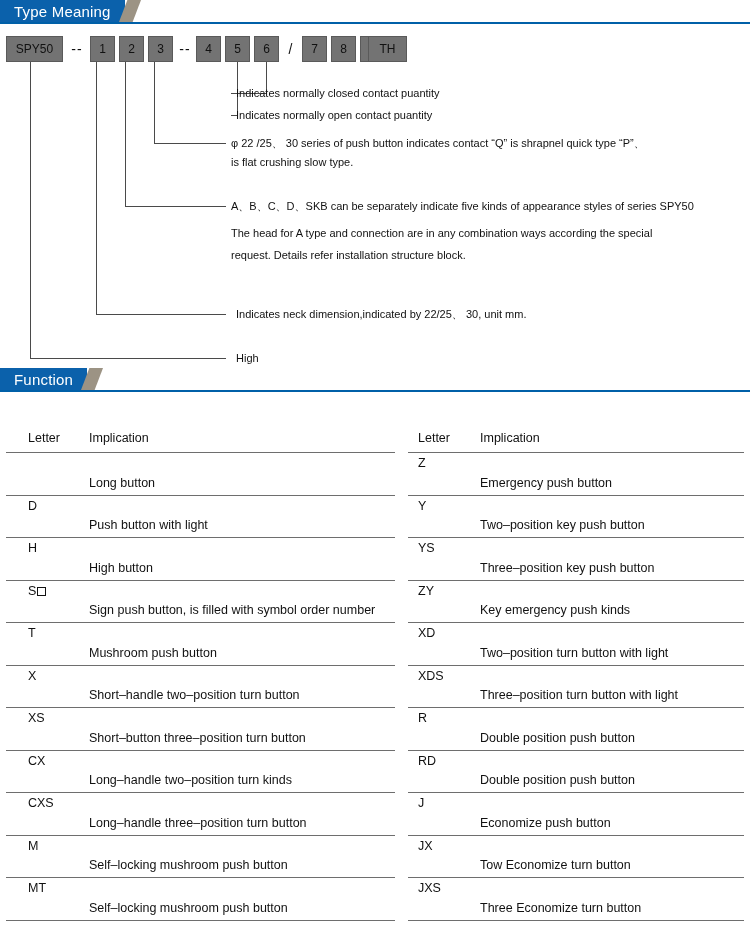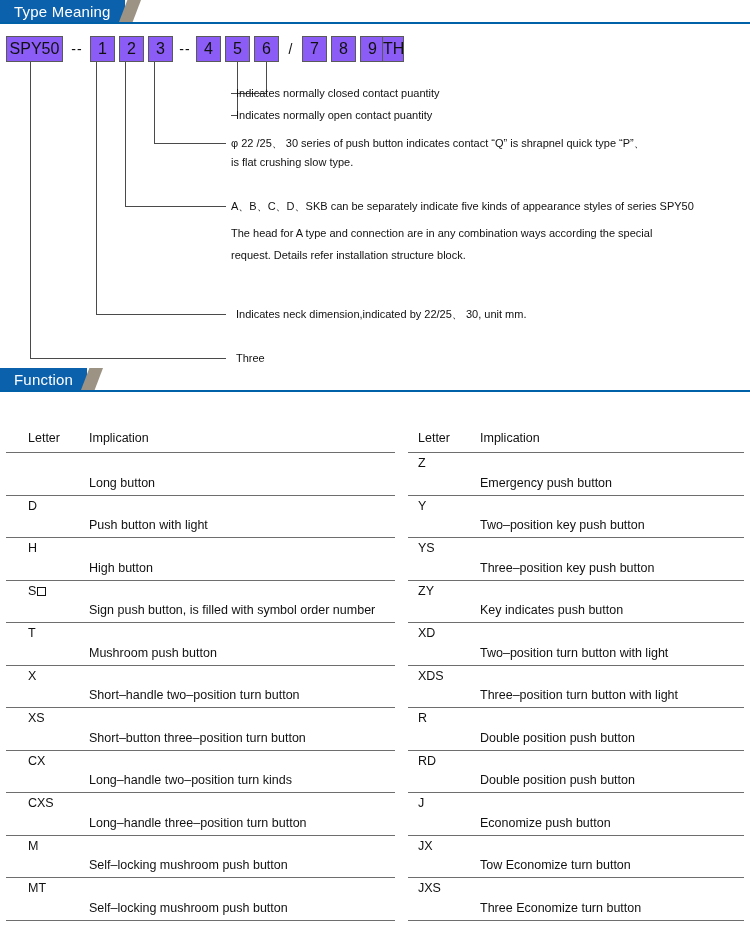--- a/index.html
+++ b/index.html
@@ -64,25 +64,25 @@
     left: 6px;
     top: 36px;
     height: 26px;
   }
   .code-box {
     position: absolute;
     top: 0;
     height: 26px;
     border: 1px solid #5a5a5a;
     box-sizing: border-box;
-    font-size: 16px;
+    font-size: 12px;
     line-height: 24px;
     text-align: center;
     color: #111;
-    background: #8b5cf6;
+    background: #737373;
     white-space: nowrap;
   }
   .code-sep {
     position: absolute;
     top: 0;
     height: 26px;
     line-height: 26px;
     font-size: 14px;
     text-align: center;
     color: #111;
@@ -173,21 +173,21 @@
     <div class="code-box" style="left: 113px; width: 25px;">2</div>
     <div class="code-box" style="left: 142px; width: 25px;">3</div>
     <div class="code-sep" style="left: 168px; width: 22px;">--</div>
     <div class="code-box" style="left: 190px; width: 25px;">4</div>
     <div class="code-box" style="left: 219px; width: 25px;">5</div>
     <div class="code-box" style="left: 248px; width: 25px;">6</div>
     <div class="code-sep" style="left: 274px; width: 22px;">/</div>
     <div class="code-box" style="left: 296px; width: 25px;">7</div>
     <div class="code-box" style="left: 325px; width: 25px;">8</div>
     <div class="code-box" style="left: 354px; width: 25px;">9</div>
-    <div class="code-box" style="left: 376px; width: 22px;">TH</div>
+    <div class="code-box" style="left: 362px; width: 39px;">TH</div>
   </div>
 
 <svg id="leaders" viewBox="0 0 750 380">
   <g stroke="#4a4a4a" stroke-width="1" fill="none" shape-rendering="crispEdges">
 
     <path d="M 266.5 62 L 266.5 93.5 L 231 93.5"></path>
 
     <path d="M 237.5 62 L 237.5 115.5 L 231 115.5"></path>
 
     <path d="M 154.5 62 L 154.5 143.5 L 226 143.5"></path>
@@ -204,21 +204,21 @@
 <div class="anno" id="anno-no" style="left:236px; top:106px;">Indicates normally open contact puantity</div>
 
 <div class="anno" id="anno-ct-1" style="left:231px; top:134px;">φ 22 /25、 30 series of push button indicates contact “Q” is shrapnel quick type “P”、</div>
 <div class="anno" id="anno-ct-2" style="left:231px; top:153px;">is flat crushing slow type.</div>
 
 <div class="anno" id="anno-ap-1" style="left:231px; top:197px;">A、B、C、D、SKB can be separately indicate five  kinds of appearance styles of series SPY50</div>
 <div class="anno" id="anno-ap-2" style="left:231px; top:224px;">The head for A type and connection are in any combination ways according the special</div>
 <div class="anno" id="anno-ap-3" style="left:231px; top:246px;">request. Details refer installation structure block.</div>
 
 <div class="anno" id="anno-neck" style="left:236px; top:305px;">Indicates neck dimension,indicated by 22/25、 30, unit mm.</div>
-<div class="anno" id="anno-type" style="left:236px; top:349px;">Three</div>
+<div class="anno" id="anno-type" style="left:236px; top:349px;">High</div>
 
 <div class="section-header" id="hdr-func">
   <div class="block" style="width: 87px;"></div>
   <div class="tab" style="left: 81px;"></div>
   <div class="label">Function</div>
   <div class="rule"></div>
 </div>
 
 <div class="table-col" id="col-left">
     <div class="trow head">
@@ -282,21 +282,21 @@
     <div class="trow">
       <div class="cell-letter">Y</div>
       <div class="cell-impl">Two–position key push button</div>
     </div>
     <div class="trow">
       <div class="cell-letter">YS</div>
       <div class="cell-impl">Three–position key push button</div>
     </div>
     <div class="trow">
       <div class="cell-letter">ZY</div>
-      <div class="cell-impl">Key indicates push button</div>
+      <div class="cell-impl">Key emergency push kinds</div>
     </div>
     <div class="trow">
       <div class="cell-letter">XD</div>
       <div class="cell-impl">Two–position turn button with light</div>
     </div>
     <div class="trow">
       <div class="cell-letter">XDS</div>
       <div class="cell-impl">Three–position turn button with light</div>
     </div>
     <div class="trow">

